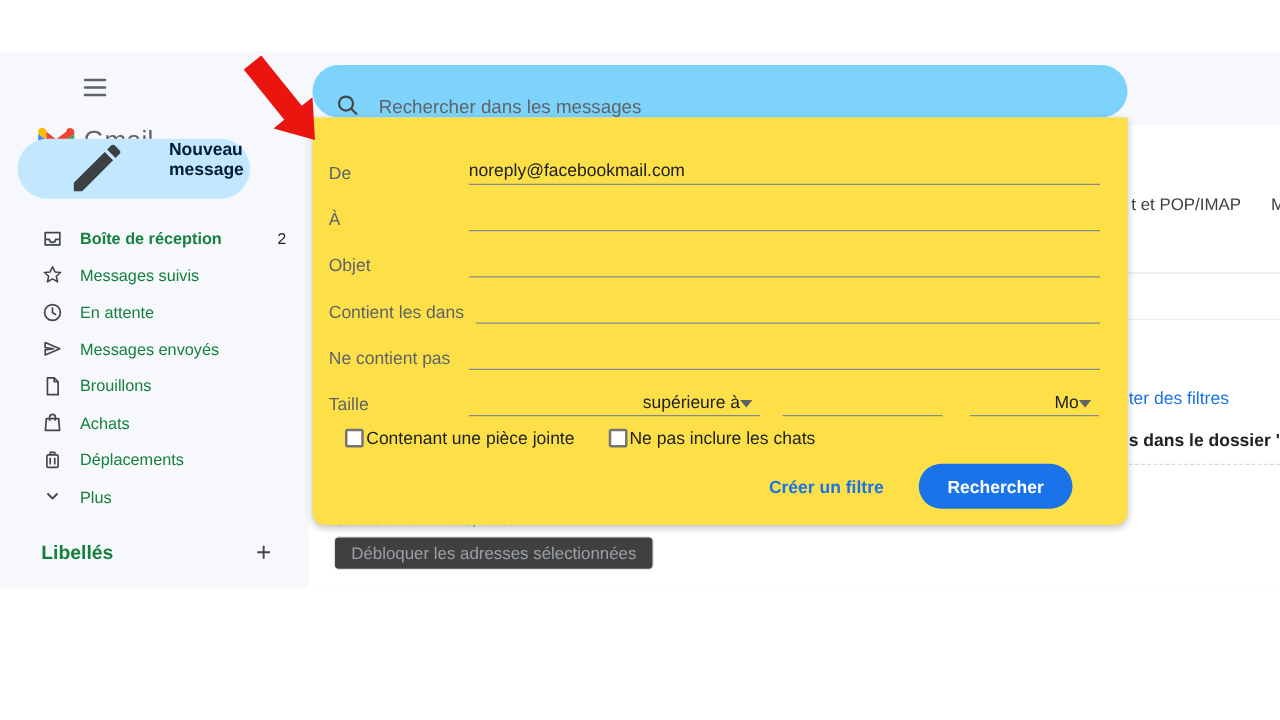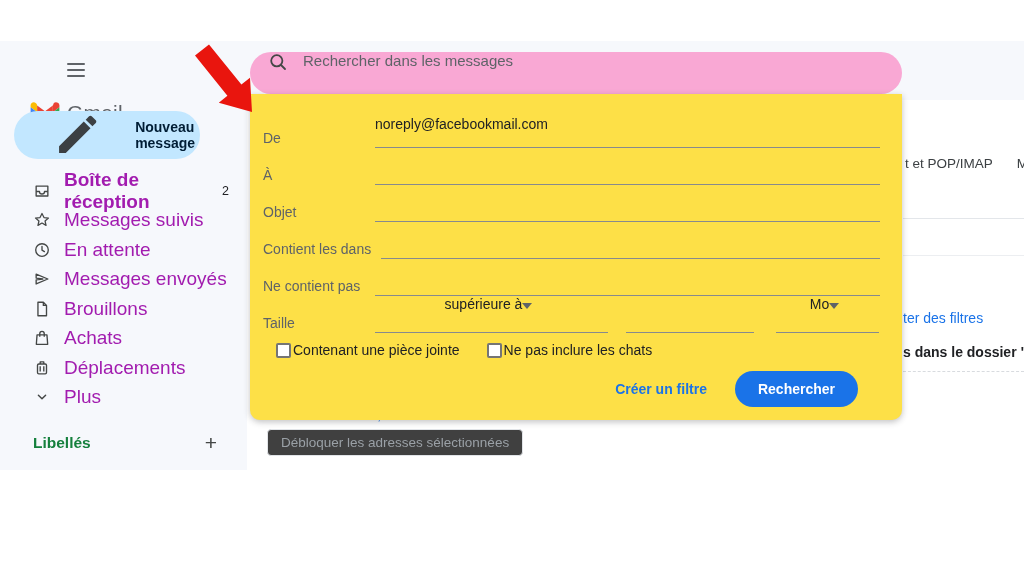--- a/index.html
+++ b/index.html
@@ -26,46 +26,46 @@
                  border:1px solid #e1e4e8; border-radius:4px; color:#9aa0a6;
                  font-size:13.5px; padding:5px 13px; white-space:nowrap; }
   
   .sidebar { position:absolute; left:0; top:41px; width:247px; height:429px; z-index:2; }
   .topbar-left { position:absolute; left:30px; top:18px; display:flex; align-items:center; gap:20px;flex-direction:column; }
   .hamburger { display:flex; flex-direction:column; gap:4px; padding:4px; cursor:pointer; }
   .hamburger i { display:block; width:18px; height:2px; background:#5f6368; border-radius:1px; }
   .logo { display:flex; align-items:center; gap:7px; }
   .logo-text { font-size:21px; color:#5f6368; letter-spacing:.2px; }
   .compose { position:absolute; left:14px; top:70px; width:186px; height:48px;
-             background:#c2e7ff; border-radius:24px; display:flex; align-items:center;
+             background:#c2e7ff; border-radius:24px; display:flex; align-items:flex-start;
              gap:14px; padding-left:19px; cursor:pointer; }
   .compose span { font-size:14px; font-weight:bold; color:#001d35; }
   .nav { position:absolute; left:0; top:135px; width:247px; }
   .nav-item { display:flex; align-items:center; height:29.5px; padding-left:33px; cursor:pointer; }
   .nav-item .ic { width:18px; height:18px; color:#444746; margin-right:13px; flex:0 0 auto; }
-  .nav-item .lbl { font-size:19px; color:#a21caf; }
+  .nav-item .lbl { font-size:13px; color:#15803d; }
   .nav-item.bold .lbl { font-weight:bold; }
   .nav-item .count { margin-left:auto; margin-right:18px; font-size:12.5px; color:#202124; }
   .labels-row { position:absolute; left:0; top:391px; width:247px; display:flex; align-items:center; }
   .labels-row .lbl { margin-left:33px; font-size:15.5px; font-weight:bold; color:#15803d; }
   .labels-row .plus { margin-left:auto; margin-right:30px; font-size:21px; color:#444746; cursor:pointer; line-height:1; }
   
   .search-bar { position:absolute; left:250px; top:52px; width:652px; height:42px; z-index:3;
-                background:#f9a8d4; border-radius:24px; display:flex; align-items:flex-start; padding-left:18px; }
+                background:#7dd3fc; border-radius:24px; display:flex; align-items:flex-end; padding-left:18px; }
   .search-bar .mag { width:20px; height:20px; color:#444746; margin-right:15px; flex:0 0 auto; }
   .search-bar .ph { font-size:15px; color:#5f6368; }
   
   .panel { position:absolute; left:250px; top:94px; width:652px; height:326px; z-index:4;
            background:#fde047; border-radius:0 0 10px 10px;
            box-shadow:0 2px 6px rgba(32,33,36,.28); }
   .fields { padding:17px 22px 0 13px; }
   .frow { display:flex; align-items:flex-end; height:37px; }
   .frow .flabel { flex:0 0 auto; min-width:112px; padding-right:10px; font-size:14px; color:#5f6368; padding-bottom:2px; white-space:nowrap; }
-  .fline { flex:1; border-bottom:1px solid #878a8d; font-size:14px; color:#202124; padding-bottom:15px; min-height:20px; }
-  .size-row .sel { border-bottom:1px solid #878a8d; display:flex; align-items:flex-end; justify-content:center; padding-bottom:20px; min-height:20px; font-size:14px; color:#202124; cursor:pointer; }
+  .fline { flex:1; border-bottom:1px solid #878a8d; font-size:14px; color:#202124; padding-bottom:3px; min-height:20px; }
+  .size-row .sel { border-bottom:1px solid #878a8d; display:flex; align-items:flex-end; justify-content:flex-end; padding-bottom:3px; min-height:20px; font-size:14px; color:#202124; cursor:pointer; }
   .caret { width:0; height:0; border-left:5px solid transparent; border-right:5px solid transparent; border-top:6px solid #5f6368; margin:0 6px 3px 0; }
   .sel1 { flex:0 0 233px; }
   .num  { flex:0 0 128px; margin-left:18px; }
   .selmo{ flex:0 0 103px; margin-left:22px; }
   .check-row { display:flex; align-items:center; margin-top:9px; padding-left:13px; }
   .cbx { width:15px; height:15px; border:2px solid #757575; border-radius:2px; background:#fff; cursor:pointer; flex:0 0 auto; }
   .check-row label { font-size:14px; color:#202124; margin-left:2px; cursor:pointer; }
   .cb2 { margin-left:27px; }
   .btn-row { display:flex; align-items:center; justify-content:flex-end; gap:28px; margin-top:13px; padding-right:22px; }
   .link-btn { font-size:14px; font-weight:bold; color:#1a73e8; cursor:pointer; }

